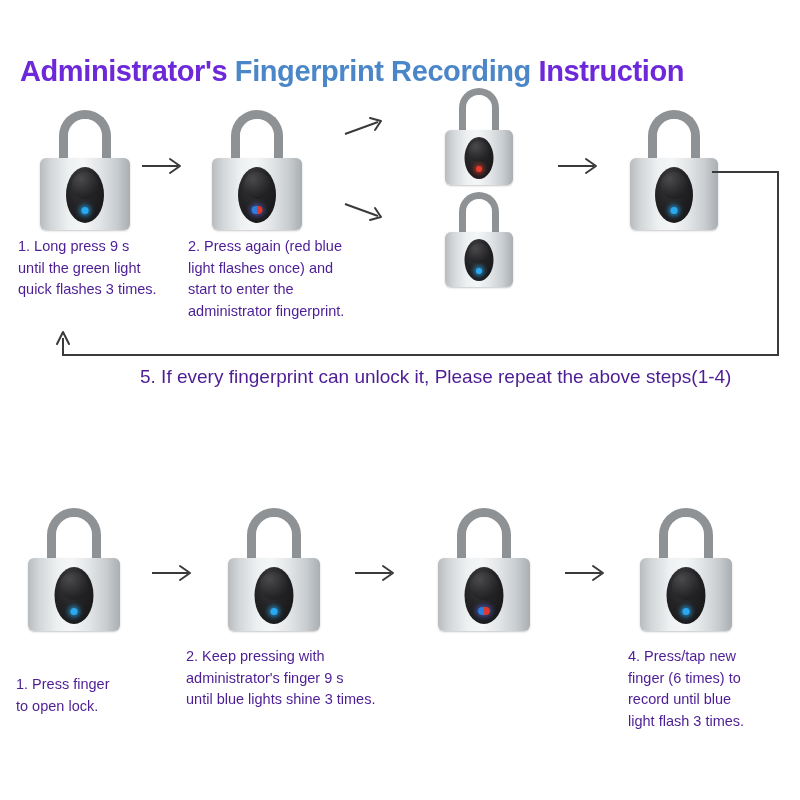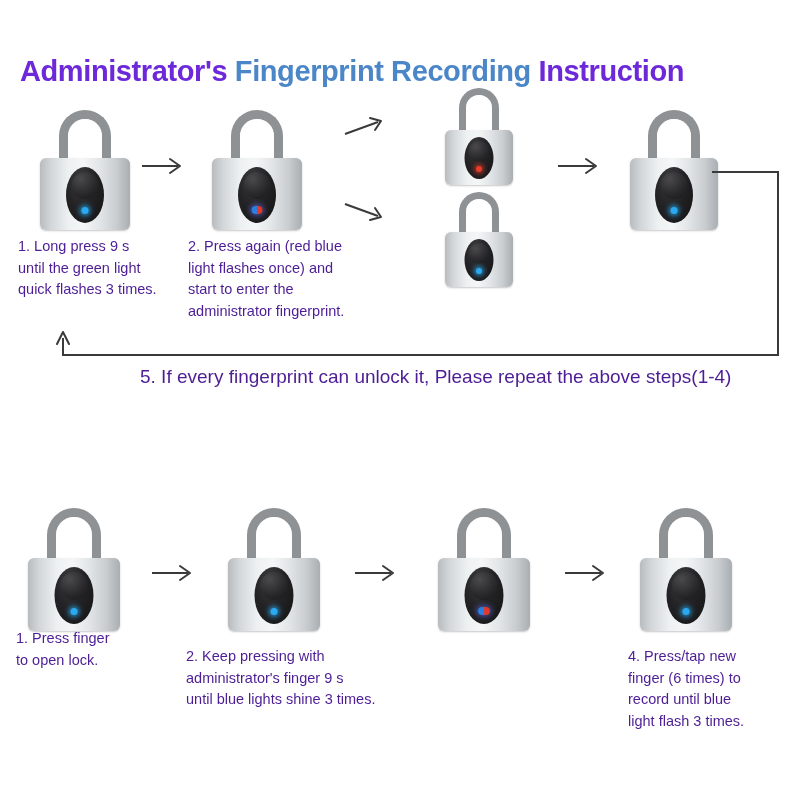--- a/index.html
+++ b/index.html
@@ -255,21 +255,21 @@
 
   <div class="lock" style="left:640px; top:508px; width:92px; height:122px;">
     <div class="shackle" style="top:0px; width:54px; height:58px; border-width:9px; border-radius:27px 27px 0 0;"></div>
     <div class="body" style="top:50px; width:92px; height:73px;">
       <div class="sensor" style="top:9px; width:39px; height:57px;"></div>
       <div class="knob" style="top:14px; width:28px; height:28px;"></div>
       <div class="led blue" style="top:50px; width:7px; height:7px;"></div>
     </div>
   </div>
 
-  <div class="caption" style="left:16px; top:628px; width:160px;">1. Press finger
+  <div class="caption" style="left:16px; top:674px; width:160px;">1. Press finger
 to open lock.</div>
   <div class="caption" style="left:186px; top:646px; width:215px;">2. Keep pressing with
 administrator's finger 9 s
 until blue lights shine 3 times.</div>
   <div class="caption" style="left:628px; top:646px; width:160px;">4. Press/tap new
 finger (6 times) to
 record until blue
 light flash 3 times.</div>
 
 </div>

